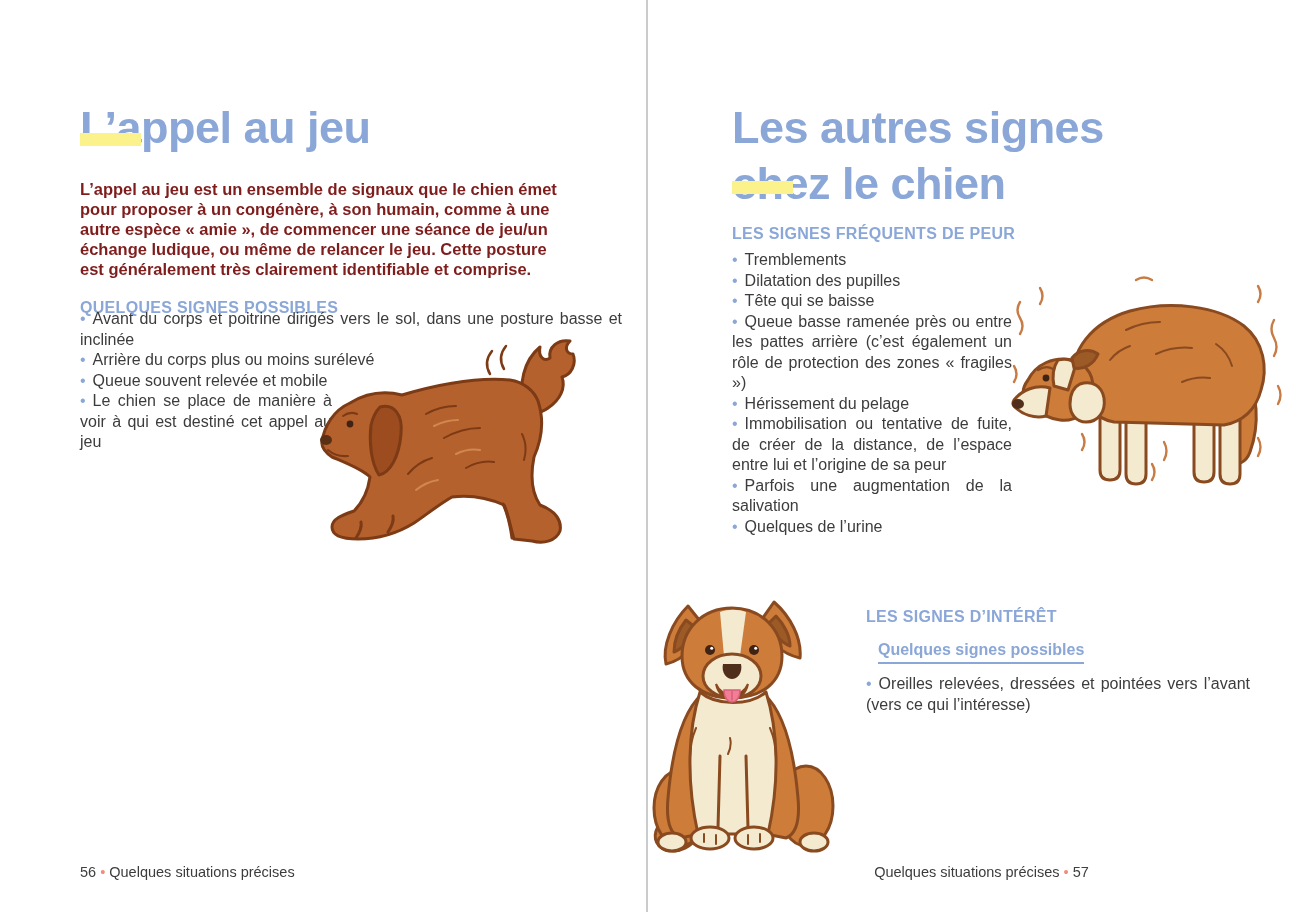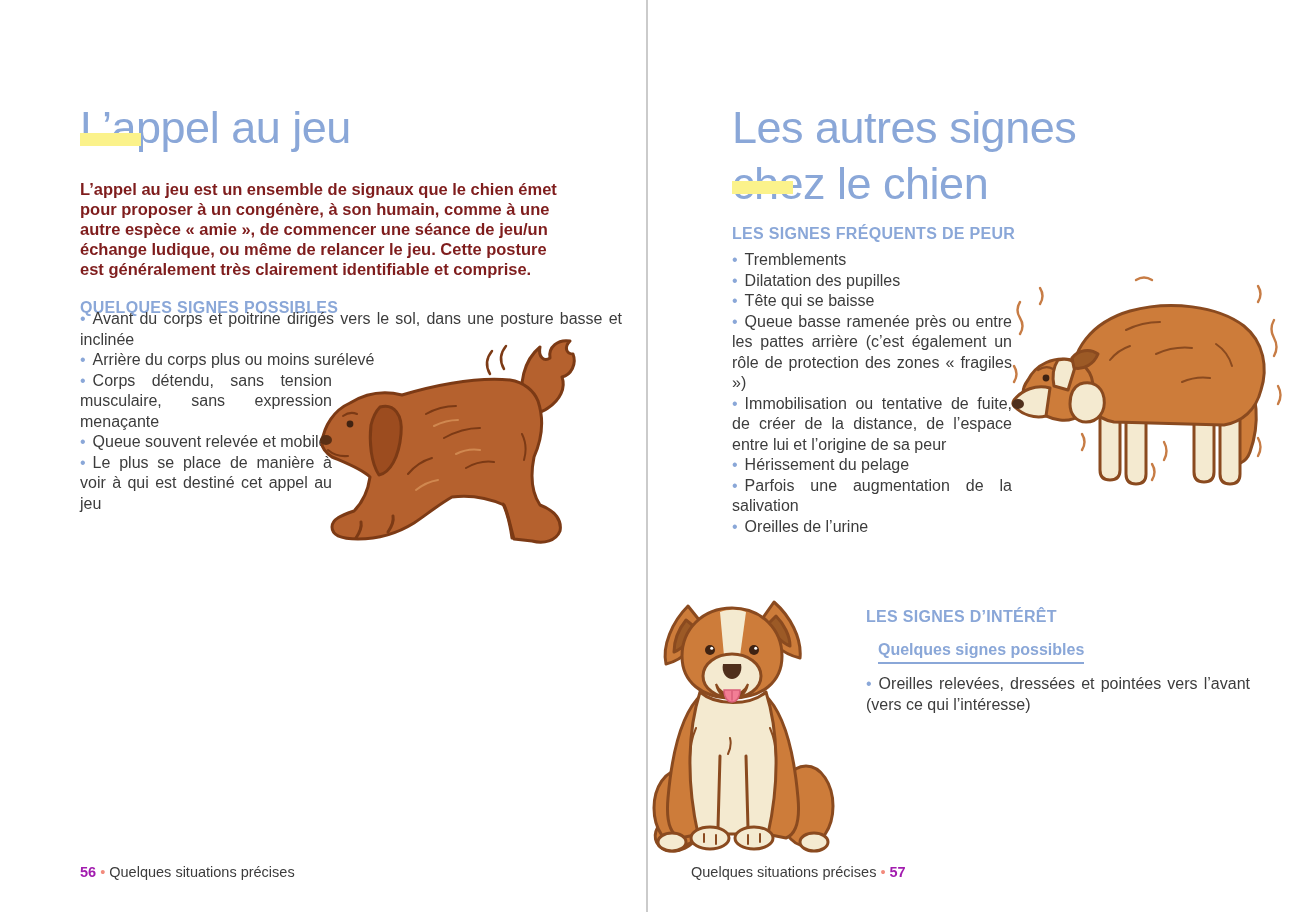--- a/index.html
+++ b/index.html
@@ -3,28 +3,28 @@
 <meta charset="utf-8">
 <style>
   html,body{margin:0;padding:0;background:#ffffff;}
   .canvas{
     position:relative;width:1295px;height:912px;background:#ffffff;overflow:hidden;
     font-family:"Liberation Sans", sans-serif;color:#3c3c3c;
   }
   .divider{position:absolute;left:646px;top:0;width:2px;height:912px;background:#cbcbcb;}
 
   
-  .big-title{position:absolute;font-size:45px;font-weight:normal;color:#8aa7d8;letter-spacing:-0.5px;line-height:56px;}
+  .big-title{position:absolute;font-size:45px;font-weight:bold;color:#8aa7d8;letter-spacing:-0.5px;line-height:56px;}
   .yellow-bar{position:absolute;height:13px;width:61px;background:#fbf28b;}
   .sec-head{position:absolute;font-size:16px;font-weight:bold;color:#8aa7d8;letter-spacing:0.3px;}
   ul.signs{list-style:none;margin:0;padding:0;font-size:16px;line-height:20.5px;color:#3c3c3c;}
   ul.signs li{text-align:justify;}
   ul.signs li::before{content:"•";color:#8aa7d8;margin-right:7px;}
   .footer{position:absolute;top:864px;font-size:14.5px;color:#3c3c3c;}
-  .footer .pgnum{color:#a21caf;font-weight:bold;}
+  .footer .pgnum{color:#404040;font-weight:normal;}
   .footer .sep{color:#f28b7d;}
 
   
   .lp-title{left:80px;top:70px;}
   .lp-bar{left:80px;top:133px;}
   .lp-intro{position:absolute;left:80px;top:162px;width:492px;font-size:16.5px;line-height:20px;
             font-weight:bold;color:#7f1d1d;}
   .lp-sec-head{left:80px;top:286px;}
   .lp-list{position:absolute;left:80px;top:309px;width:542px;}
   .lp-list li.narrow{width:252px;}
@@ -36,21 +36,21 @@
   .rp-fear-head{left:732px;top:212px;}
   .rp-fear-list{position:absolute;left:732px;top:250px;width:280px;}
   .rp-interest{position:absolute;left:820px;top:595px;width:400px;margin-left:46px;}
   .rp-interest-head{position:static;font-size:16px;font-weight:bold;color:#8aa7d8;letter-spacing:0.3px;margin-bottom:7px;}
   .rp-interest-par{font-size:16px;line-height:21px;text-align:justify;color:#3c3c3c;margin:0;}
   .rp-sub-wrap{margin:15px 0 10px 12px;}
   .rp-subhead{display:inline-block;font-size:16px;font-weight:bold;color:#8aa7d8;
               border-bottom:2px solid #8aa7d8;padding-bottom:3px;}
   .rp-int-list{margin-left:16px;width:384px;}
   .rp-int-list li{text-align:left;}
-  .rp-footer{left:691px;width:483px;text-align:left;}
+  .rp-footer{left:740px;width:483px;text-align:center;}
 
   
   .illu{position:absolute;}
   .illu-dog1{left:316px;top:334px;}
   .illu-dog2{left:1006px;top:264px;}
   .illu-dog3{left:652px;top:588px;}
 </style>
 </head>
 <body>
 
@@ -60,23 +60,22 @@
     <h1 class="big-title lp-title">L’appel au jeu</h1>
     <div class="yellow-bar lp-bar"></div>
 
     <p class="lp-intro">L’appel au jeu est un ensemble de signaux que le chien émet pour proposer à un congénère, à son humain, comme à une autre espèce « amie », de commencer une séance de jeu/un échange ludique, ou même de relancer le jeu. Cette posture est généralement très clairement identifiable et comprise.</p>
 
     <h2 class="sec-head lp-sec-head">QUELQUES SIGNES POSSIBLES</h2>
 
     <ul class="signs lp-list">
       <li>Avant du corps et poitrine dirigés vers le sol, dans une posture basse et inclinée</li>
       <li>Arrière du corps plus ou moins surélevé</li>
-      <li class="narrow">Corps détendu, sans tension musculaire, sans expression menaçante</li>
       <li class="narrow">Queue souvent relevée et mobile</li>
-      <li class="narrow">Le plus se place de manière à voir à qui est destiné cet appel au jeu</li>
+      <li class="narrow">Le chien se place de manière à voir à qui est destiné cet appel au jeu</li>
     </ul>
 
     <svg class="illu illu-dog1" width="272" height="216" viewBox="0 0 272 216" fill="none" xmlns="http://www.w3.org/2000/svg">
       <g stroke="#7c3a15" stroke-width="3" stroke-linejoin="round" stroke-linecap="round">
 
         <path fill="#b5612e" d="M208,74 C202,50 208,26 224,13 C222,23 228,28 234,24 C232,13 242,5 254,7 C248,13 250,20 257,20 C261,30 255,41 246,43 C250,54 244,66 232,74 C224,80 212,81 208,74 Z"></path>
 
         <path fill="#b5612e" d="M6,108 C8,92 18,76 34,69 C52,58 70,57 86,61 C120,51 162,43 194,46 C208,48 218,57 222,67 C228,85 226,105 218,123 C214,143 216,159 224,171 C240,177 246,187 244,197 C240,207 228,210 216,207 L198,205 C194,191 192,179 188,171 C170,163 152,161 136,163 C122,171 110,181 98,189 C82,199 62,205 42,205 C26,205 16,201 16,193 C16,185 26,181 38,177 C46,169 52,157 54,143 C46,135 30,129 16,123 C10,119 5,113 6,108 Z"></path>
 
         <path fill="#9c4c1f" d="M64,73 C78,69 87,81 85,100 C83,123 74,139 63,141 C55,129 53,108 55,91 C57,83 60,77 64,73 Z"></path>
@@ -113,24 +112,24 @@
     </h1>
     <div class="yellow-bar rp-bar"></div>
 
     <h2 class="sec-head rp-fear-head">LES SIGNES FRÉQUENTS DE PEUR</h2>
 
     <ul class="signs rp-fear-list">
       <li>Tremblements</li>
       <li>Dilatation des pupilles</li>
       <li>Tête qui se baisse</li>
       <li>Queue basse ramenée près ou entre les pattes arrière (c’est également un rôle de protection des zones « fragiles »)</li>
+      <li>Hérissement du pelage</li>
       <li>Immobilisation ou tentative de fuite, de créer de la distance, de l’espace entre lui et l’origine de sa peur</li>
-      <li>Hérissement du pelage</li>
       <li>Parfois une augmentation de la salivation</li>
-      <li>Oreilles de l’urine</li>
+      <li>Quelques de l’urine</li>
     </ul>
 
     <svg class="illu illu-dog2" width="286" height="228" viewBox="0 0 286 228" xmlns="http://www.w3.org/2000/svg">
       <g stroke="#8a4a1f" stroke-width="3" stroke-linejoin="round" stroke-linecap="round">
 
         <path fill="#cd7c3a" d="M238,108 C252,128 254,160 244,188 C240,199 230,203 223,198 C230,172 232,140 228,116 Z"></path>
 
         <path fill="#f4ead0" d="M94,146 h20 v60 c0,7 -4,10 -10,10 c-6,0 -10,-3 -10,-10 Z"></path>
         <path fill="#f4ead0" d="M120,148 h20 v62 c0,7 -4,10 -10,10 c-6,0 -10,-3 -10,-10 Z"></path>
         <path fill="#f4ead0" d="M188,146 l20,4 v58 c0,7 -4,10 -10,10 c-6,0 -10,-3 -10,-10 Z"></path>

